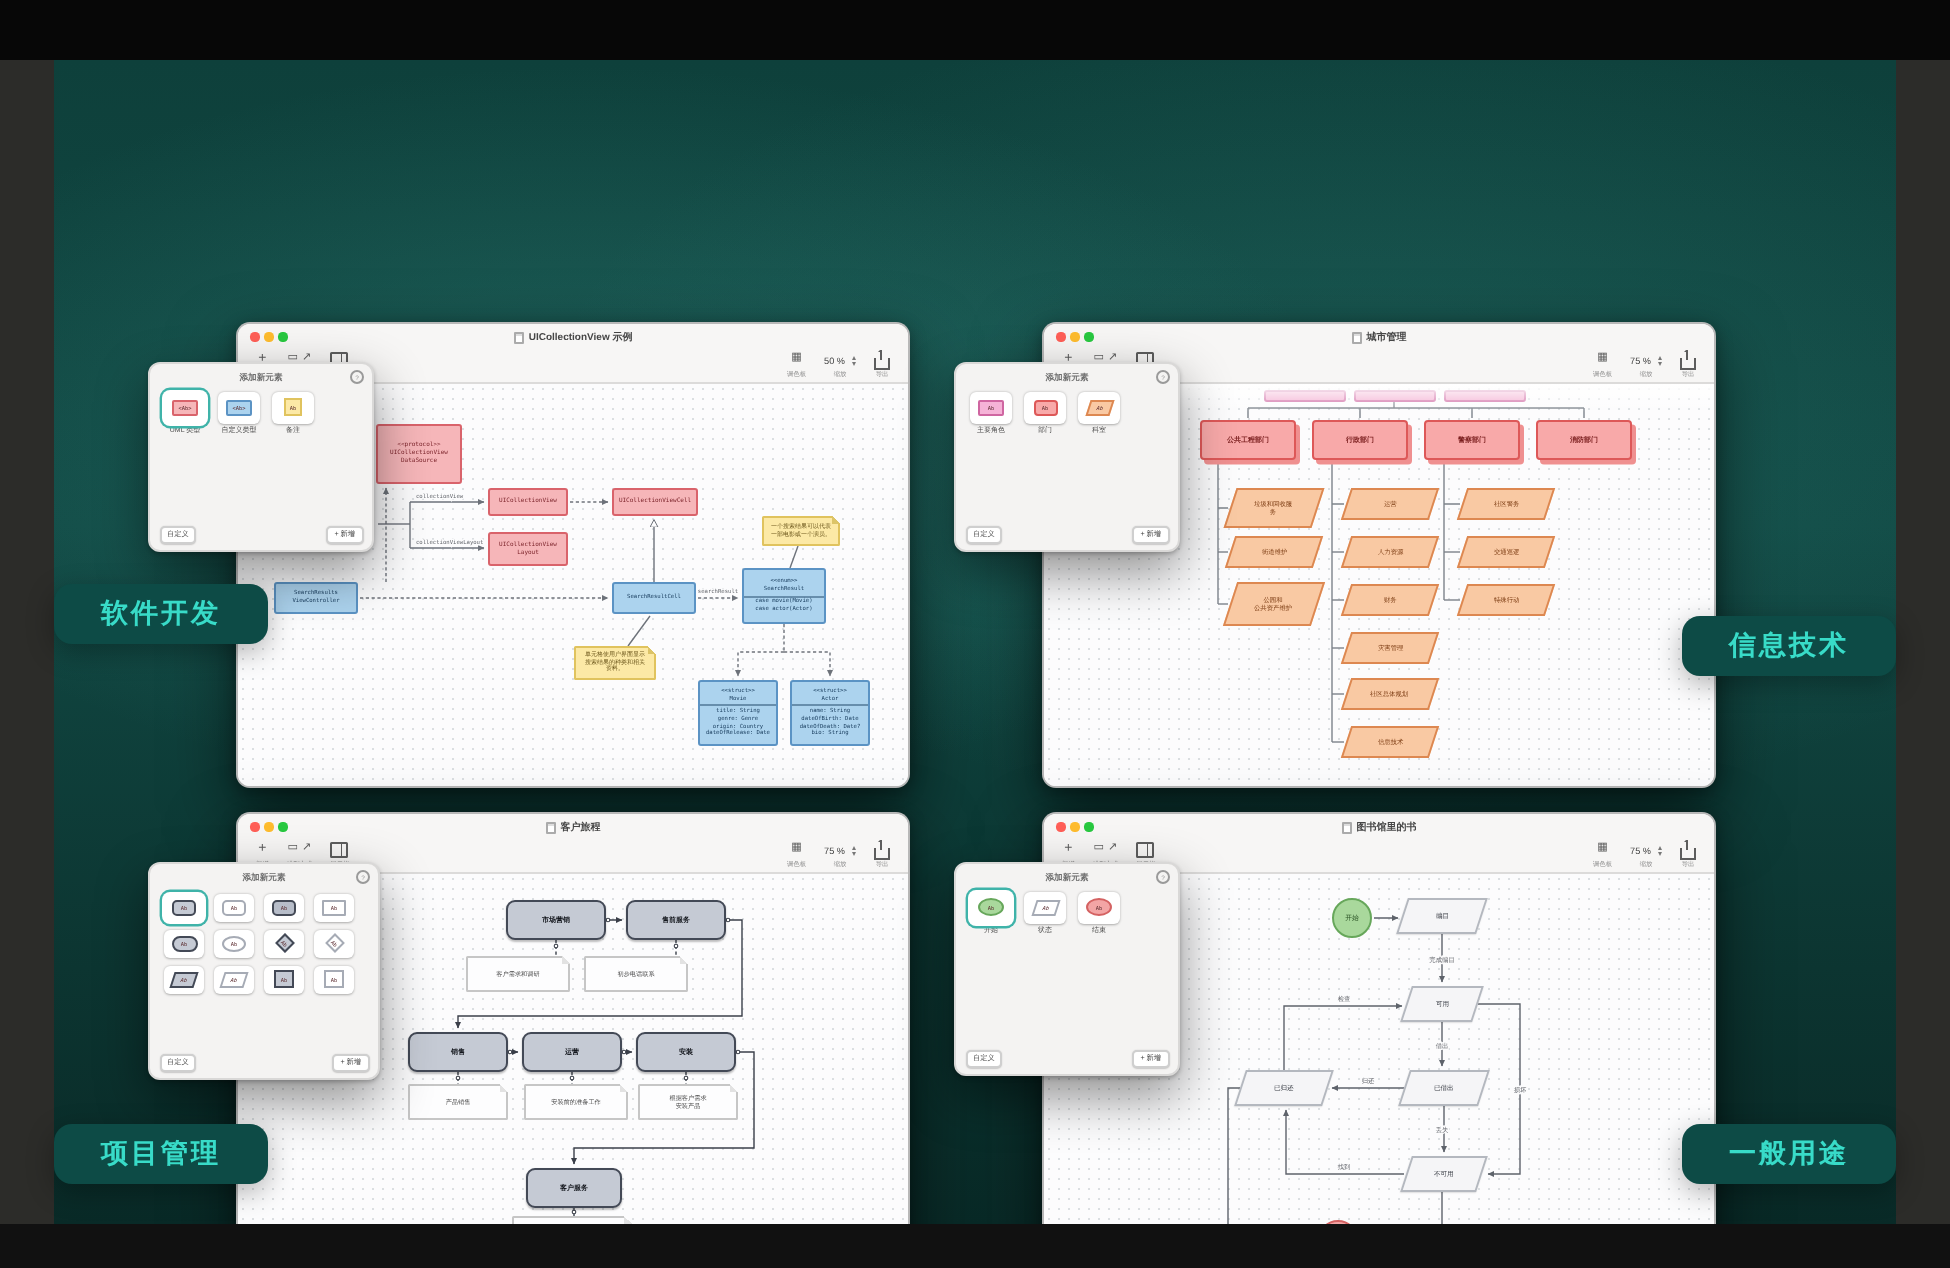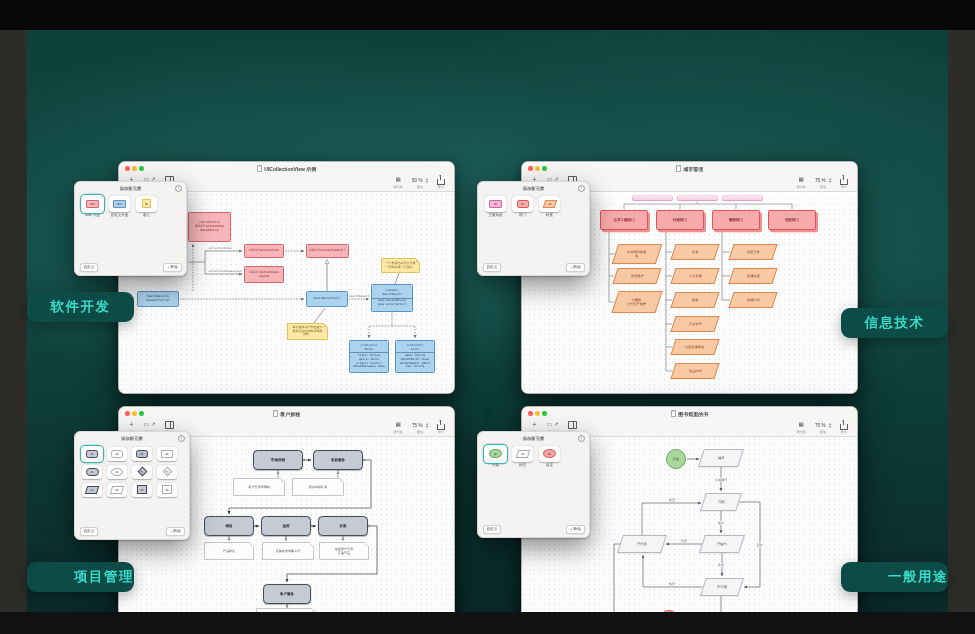--- a/index.html
+++ b/index.html
@@ -767,21 +767,21 @@
       </div>
     </div>
   </div>
 
 <div class="pill" style="left:27px;top:292px;">
     <span>软件开发</span>
   </div>
 <div class="pill" style="left:841px;top:308px;">
     <span>信息技术</span>
   </div>
-<div class="pill" style="left:27px;top:562px;justify-content:flex-end;">
+<div class="pill" style="left:27px;top:562px;">
     <span>项目管理</span>
   </div>
-<div class="pill" style="left:841px;top:562px;justify-content:flex-end;">
+<div class="pill" style="left:841px;top:562px;">
     <span>一般用途</span>
   </div>
 
 <div class="bar top"></div>
 <div class="bar bottom"></div>
 
 </body></html>

